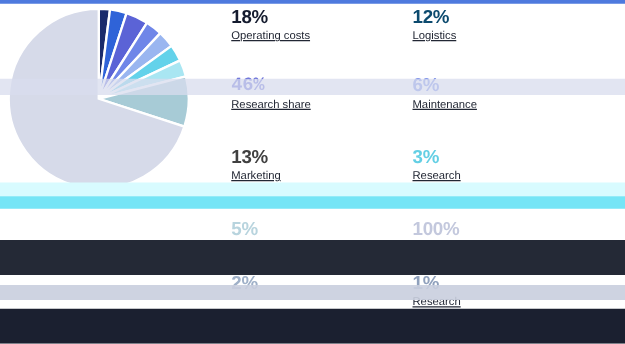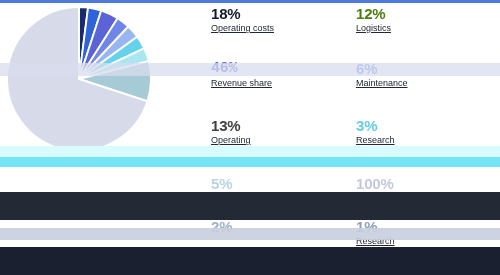--- a/index.html
+++ b/index.html
@@ -9,21 +9,20 @@
     font-family:"Liberation Sans", sans-serif;
     position:relative;
   }
 
   
   #root{
     position:absolute;inset:0;
     display:flex;
     flex-direction:row;
     background:#ffffff;
-    gap:26px;
   }
 
   
   #chart-area{
     position:relative;
     width:185px;height:275px;
     flex:0 0 185px;
   }
   #pie-wrap{
     position:absolute;
@@ -112,40 +111,40 @@
   </div>
 
   <div id="legend-area">
 
     <div class="legend-row">
       <div class="legend-col">
         <div class="legend-pct" style="color: rgb(20, 27, 46);">18%</div>
         <div class="legend-label">Operating costs</div>
       </div>
       <div class="legend-col">
-        <div class="legend-pct" style="color: #4d7c0f;">12%</div>
+        <div class="legend-pct" style="color: #0c4a6e;">12%</div>
         <div class="legend-label">Logistics</div>
       </div>
     </div>
 
     <div class="legend-row" style="margin-top:24px;">
       <div class="legend-col">
         <div class="legend-pct" style="color: rgb(91, 99, 214); font-family: Liberation Mono, monospace;">46%</div>
-        <div class="legend-label">Revenue share</div>
+        <div class="legend-label">Research share</div>
       </div>
       <div class="legend-col">
         <div class="legend-pct" style="color: rgb(111, 134, 232);">6%</div>
         <div class="legend-label">Maintenance</div>
       </div>
     </div>
 
     <div class="legend-row" style="margin-top:26px;">
       <div class="legend-col">
         <div class="legend-pct" style="color: #404040;">13%</div>
-        <div class="legend-label">Operating</div>
+        <div class="legend-label">Marketing</div>
       </div>
       <div class="legend-col">
         <div class="legend-pct" style="color: rgb(99, 207, 228);">3%</div>
         <div class="legend-label">Research</div>
       </div>
     </div>
 
     <div class="legend-row" style="margin-top:27px;">
       <div class="legend-col">
         <div class="legend-pct" style="color: rgb(184, 212, 222);">5%</div>

